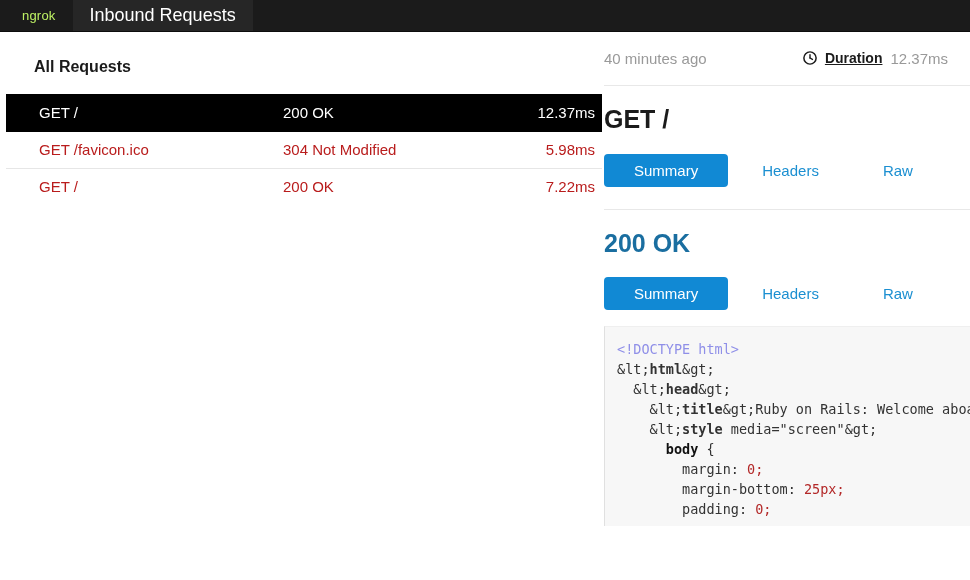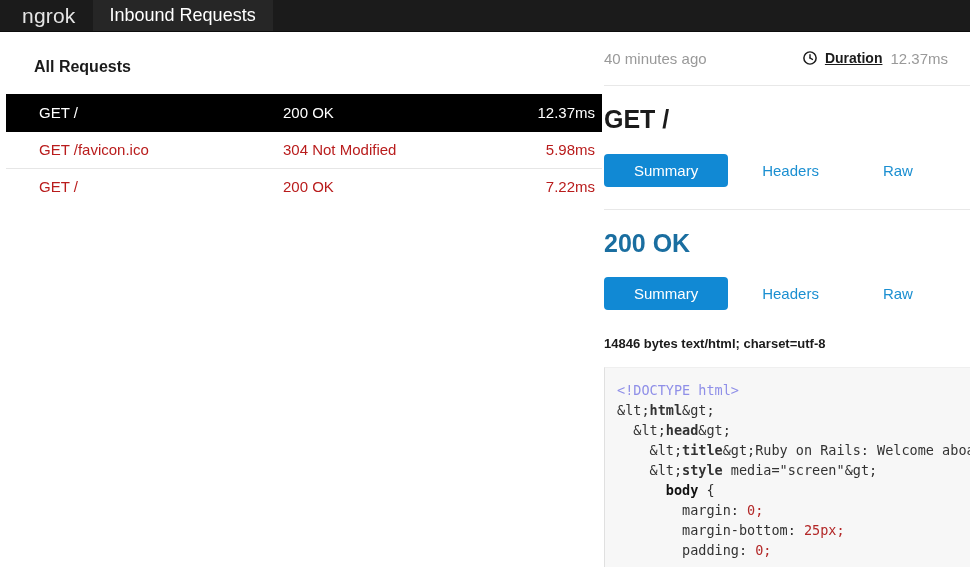--- a/index.html
+++ b/index.html
@@ -22,22 +22,22 @@
     height: 31px;
     background: #1b1b1b;
     display: flex;
     align-items: stretch;
     box-shadow: 0 1px 0 #0d0d0d;
   }
   .brand {
     display: flex;
     align-items: center;
     padding: 0 17px 0 22px;
-    color: #e5e5e5;
-    font-size: 21px;
+    color: #bef264;
+    font-size: 13px;
     letter-spacing: 0.2px;
   }
   .nav-tab {
     display: flex;
     align-items: center;
     padding: 0 17px;
     background: #262626;
     color: #ffffff;
     font-size: 18px;
   }
@@ -289,21 +289,20 @@
 
     <div class="detail-block resp">
       <div class="detail-title blue">200 OK</div>
       <div class="tabs">
         <div class="tab-btn active">Summary</div>
         <div class="tab-btn">Headers</div>
         <div class="tab-btn">Raw</div>
         <div class="tab-btn">Binary</div>
       </div>
 
-      <div class="bytes-line">14846 bytes text/html; charset=utf-8</div>
 
       <div class="code-panel">
         <pre class="code"><code id="code-out"><span class="tok-doctype">&lt;!DOCTYPE html&gt;</span>
 <span class="tok-punc"><span class="tok-text">&amp;lt;</span></span><span class="tok-tag"><span class="tok-text">html</span></span><span class="tok-punc"><span class="tok-text">&amp;gt;</span></span>
   <span class="tok-punc"><span class="tok-text">&amp;lt;</span></span><span class="tok-tag"><span class="tok-text">head</span></span><span class="tok-punc"><span class="tok-text">&amp;gt;</span></span>
     <span class="tok-punc"><span class="tok-text">&amp;lt;</span></span><span class="tok-tag"><span class="tok-text">title</span></span><span class="tok-punc"><span class="tok-text">&amp;gt;</span></span><span class="tok-text">Ruby on Rails: Welcome aboard</span>
     <span class="tok-punc"><span class="tok-text">&amp;lt;</span></span><span class="tok-tag"><span class="tok-text">style</span></span><span class="tok-text"> </span><span class="tok-attr"><span class="tok-text">media</span></span><span class="tok-punc"><span class="tok-text">=</span></span><span class="tok-str"><span class="tok-text">"screen"</span></span><span class="tok-punc"><span class="tok-text">&amp;gt;</span></span>
       <span class="tok-sel">body</span><span class="tok-punc"> {</span>
         <span class="tok-prop">margin:</span><span class="tok-val"> 0;</span>
         <span class="tok-prop">margin-bottom:</span><span class="tok-val"> 25px;</span>

